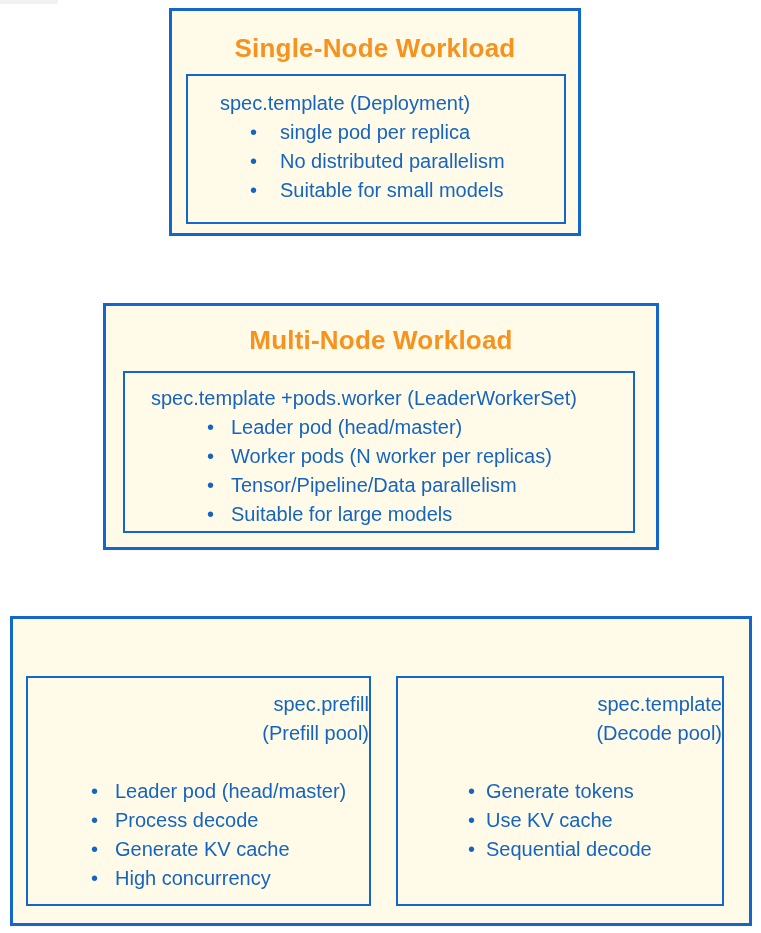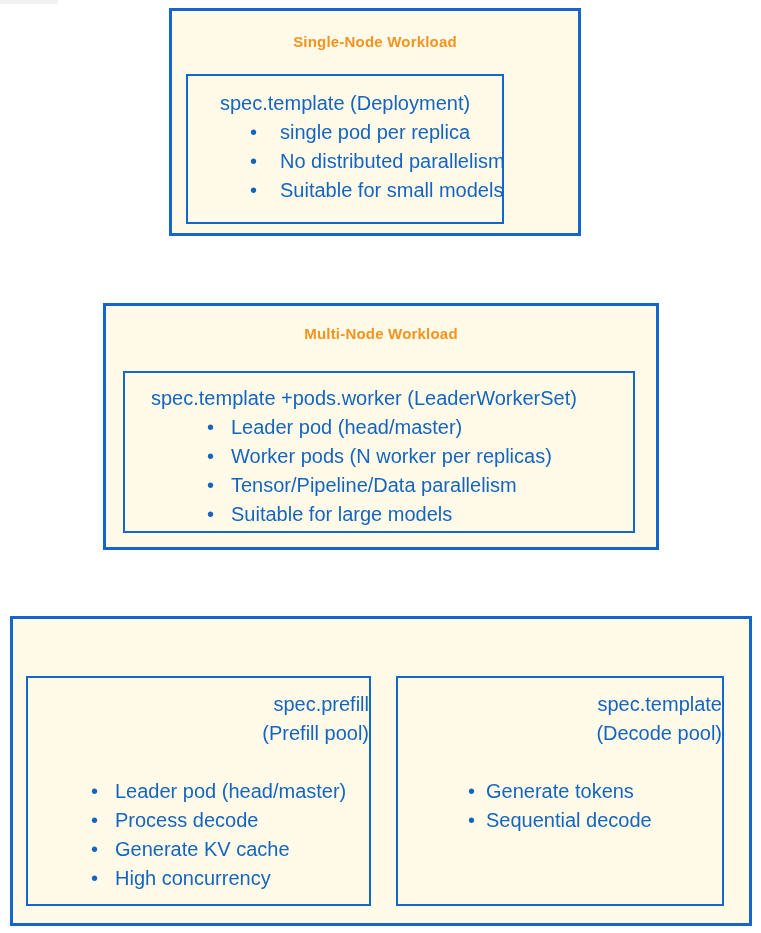--- a/index.html
+++ b/index.html
@@ -19,21 +19,21 @@
     background:#f1f1f1;border-radius:0 0 2px 0;
   }
   .panel{
     position:absolute;
     background:var(--panel-background);
     border:3px solid var(--border-blue);
   }
   .panel-title{
     text-align:center;
     color:var(--title-orange);
-    font-size:15px;font-weight:bold;
+    font-size:26px;font-weight:bold;
     letter-spacing:0.2px;
   }
   .inner{
     position:absolute;
     background:var(--panel-background);
     border:2px solid var(--border-blue);
     color:var(--text-blue);
     font-size:20px;
     line-height:29px;
   }
@@ -41,21 +41,21 @@
   .heading-centered{text-align:right;}
   .bullet{position:relative;white-space:nowrap;}
   .bullet::before{
     content:"\2022";
     position:absolute;
     color:var(--text-blue);
   }
   
   #p1{left:169px;top:8px;width:412px;height:228px;}
   #p1 .panel-title{margin-top:22px;}
-  #p1 .inner{left:14px;top:63px;width:318px;height:150px;padding-top:13px;}
+  #p1 .inner{left:14px;top:63px;width:380px;height:150px;padding-top:13px;}
   #p1 .heading{margin-left:32px;}
   #p1 .bullet{padding-left:92px;}
   #p1 .bullet::before{left:62px;}
   
   #p2{left:103px;top:303px;width:556px;height:247px;}
   #p2 .panel-title{margin-top:19px;}
   #p2 .inner{left:17px;top:65px;width:512px;height:162px;padding-top:11px;}
   #p2 .heading{margin-left:26px;}
   #p2 .bullet{padding-left:106px;}
   #p2 .bullet::before{left:82px;}
@@ -108,16 +108,17 @@
       <div class="bullet">Generate KV cache</div>
       <div class="bullet">High concurrency</div>
     </div>
   </div>
 
   <div class="inner inner-right">
     <div class="heading-centered">spec.template</div>
     <div class="heading-centered">(Decode pool)</div>
     <div class="bullets">
       <div class="bullet">Generate tokens</div>
+      <div class="bullet">Use KV cache</div>
       <div class="bullet">Sequential decode</div>
     </div>
   </div>
 </section>
 
 </body></html>

